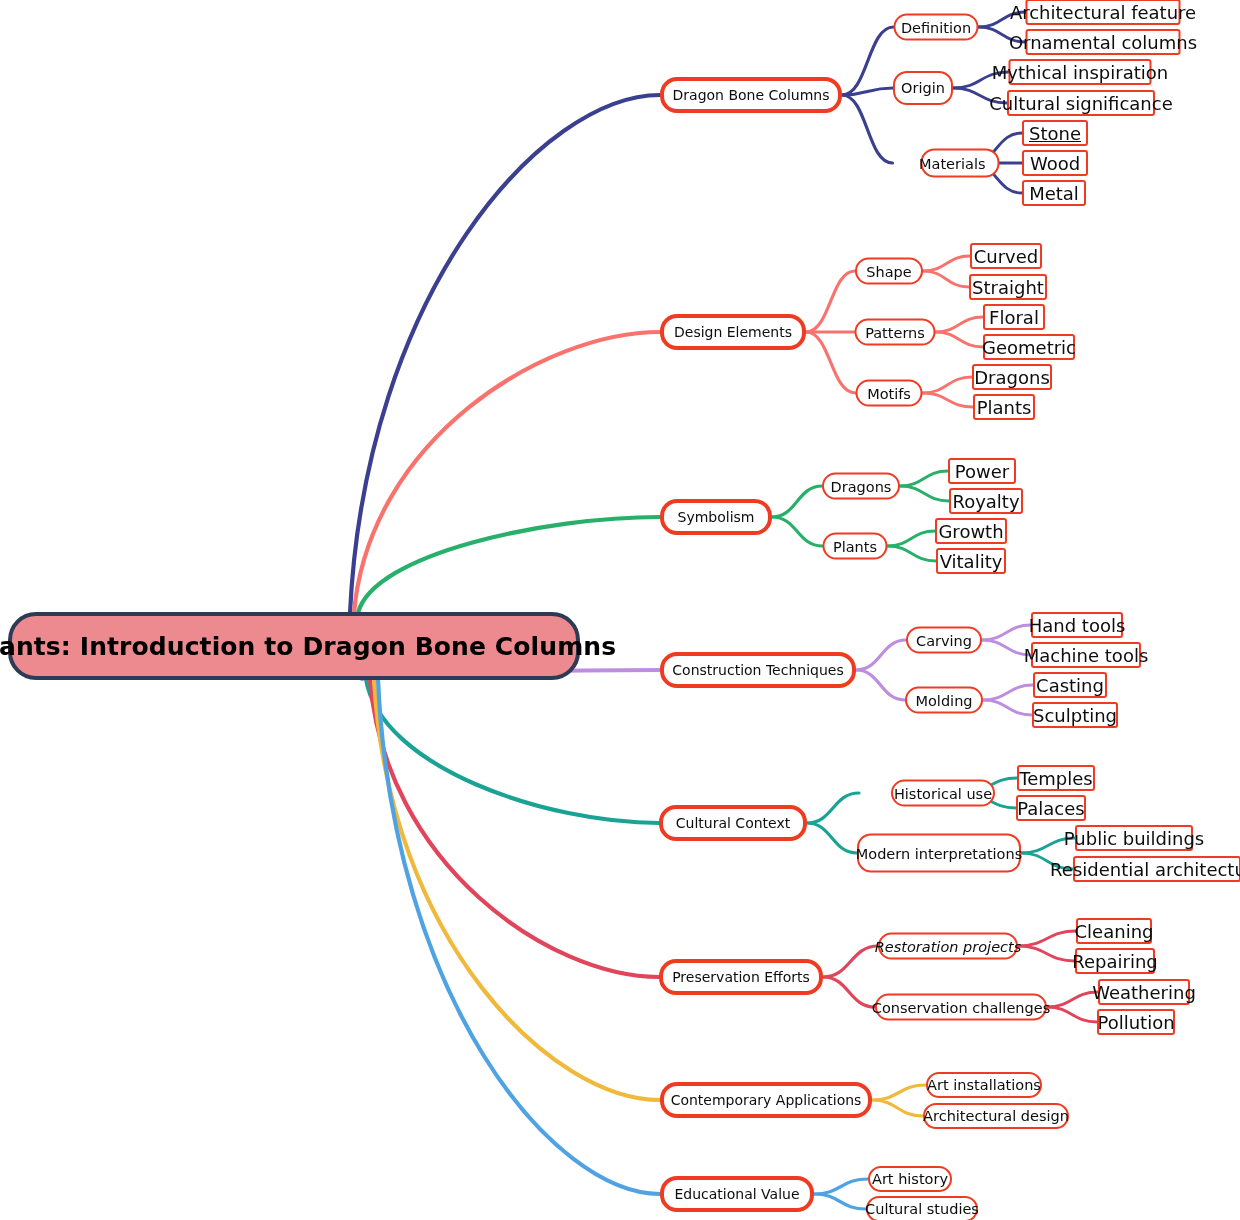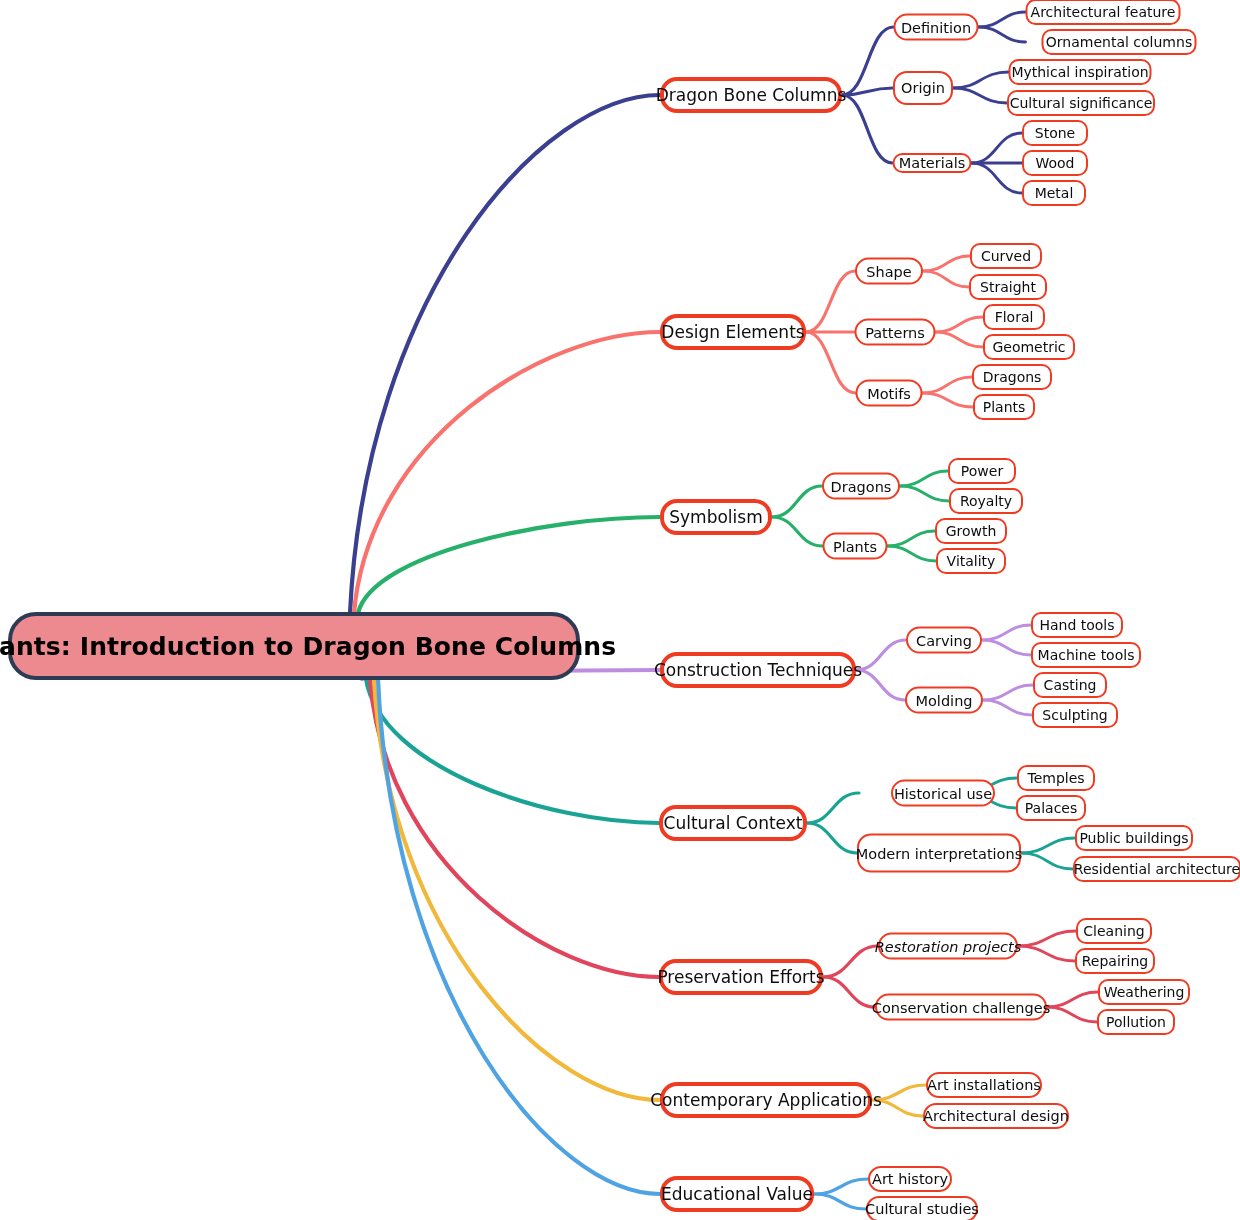--- a/index.html
+++ b/index.html
@@ -40,33 +40,33 @@
     border-radius: 28px;
     font-size: 25px;
     font-weight: bold;
     letter-spacing: 0.1px;
     color: #000000;
     padding: 0 22px;
   }
   .node-l1 {
     border: 4px solid #ef3b22;
     border-radius: 17px;
-    font-size: 17px;
+    font-size: 14px;
     padding: 0 16px;
   }
   .node-l2 {
     border: 2.5px solid #ef3b22;
     border-radius: 14px;
     font-size: 14.5px;
     padding: 0 12px;
   }
   .node-l3 {
     border: 2.5px solid #ef3b22;
-    border-radius: 10px;
-    font-size: 14px;
+    border-radius: 3px;
+    font-size: 18px;
     padding: 0 11px;
   }
 </style>
 </head>
 <body>
 
 <div id="canvas">
   <svg id="links" viewBox="0 0 1240 1220" width="1240" height="1220">
       <path d="M 350 613 C 365.5 291.84, 542.2 95, 660 95" fill="none" stroke="#3b3f8f" stroke-width="4.2" stroke-linecap="round"></path>
       <path d="M 354 613 C 369.3 438.78, 543.72 332, 660 332" fill="none" stroke="#f9736e" stroke-width="4.2" stroke-linecap="round"></path>
@@ -130,36 +130,36 @@
       </div>
       <div class="node node-l1" style="left: 751px; top: 95px; width: 182px; height: 36px;">
         <span>Dragon Bone Columns</span>
       </div>
       <div class="node node-l2" style="left: 936px; top: 27px; width: 85px; height: 27px;">
         <span>Definition</span>
       </div>
       <div class="node node-l3" style="left: 1103px; top: 12px; width: 155px; height: 26px;">
         <span>Architectural feature</span>
       </div>
-      <div class="node node-l3" style="left: 1103px; top: 42px; width: 155px; height: 26px; margin-left: 16px;">
+      <div class="node node-l3" style="left: 1103px; top: 42px; width: 155px; height: 26px;">
         <span>Ornamental columns</span>
       </div>
       <div class="node node-l2" style="left: 923px; top: 88px; width: 60px; height: 34px;">
         <span>Origin</span>
       </div>
       <div class="node node-l3" style="left: 1080px; top: 72px; width: 143px; height: 26px;">
         <span>Mythical inspiration</span>
       </div>
       <div class="node node-l3" style="left: 1081px; top: 103px; width: 148px; height: 26px;">
         <span>Cultural significance</span>
       </div>
-      <div class="node node-l2" style="left: 932px; top: 163px; width: 79px; height: 20px;">
+      <div class="node node-l2" style="left: 960px; top: 163px; width: 79px; height: 29px; justify-content: flex-end;">
         <span>Materials</span>
       </div>
-      <div class="node node-l3" style="left: 1055px; top: 133px; width: 66px; height: 26px;">
+      <div class="node node-l3" style="left: 1055px; top: 133px; width: 66px; height: 26px; text-decoration: underline;">
         <span>Stone</span>
       </div>
       <div class="node node-l3" style="left: 1055px; top: 163px; width: 66px; height: 26px;">
         <span>Wood</span>
       </div>
       <div class="node node-l3" style="left: 1054px; top: 193px; width: 64px; height: 26px;">
         <span>Metal</span>
       </div>
       <div class="node node-l1" style="left: 733px; top: 332px; width: 146px; height: 36px;">
         <span>Design Elements</span>

